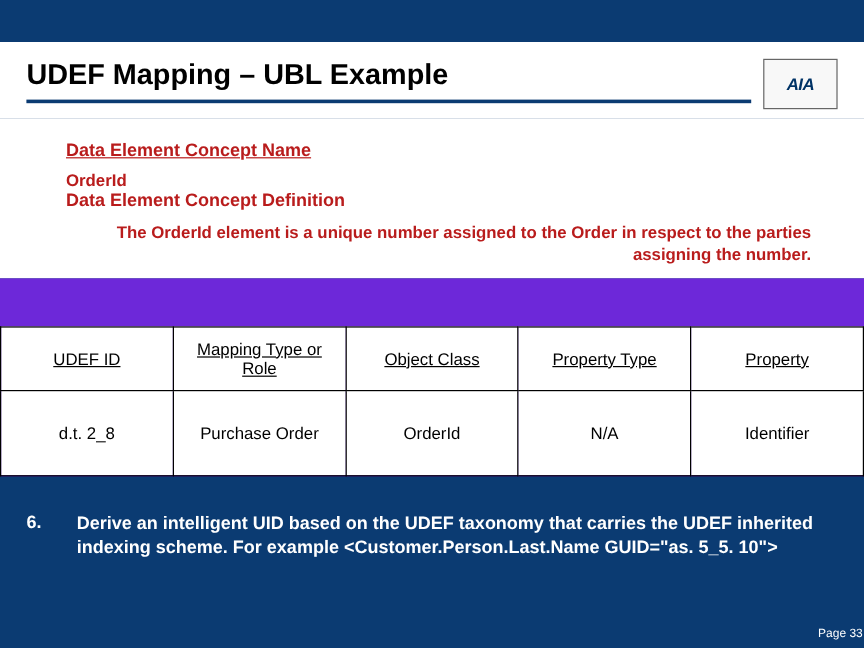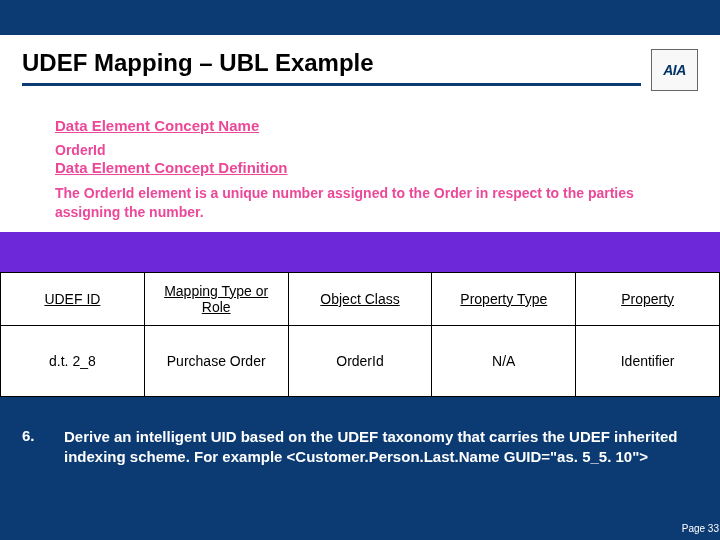--- a/index.html
+++ b/index.html
@@ -22,63 +22,63 @@
   .title {
     font-size: 24px;
     font-weight: bold;
     color: #000;
     padding-bottom: 6px;
     border-bottom: 3px solid #0b3b72;
     display: block;
     width: 100%;
   }
   .logo {
-    width: 47px;
+    width: 62px;
     height: 42px;
     border: 1px solid #666;
     background: #f8f8f8;
     display: flex;
     flex-direction: column;
     align-items: center;
     justify-content: center;
     margin-left: 10px;
     font-size: 9px;
     color: #003366;
     font-style: italic;
     font-weight: bold;
     letter-spacing: -0.5px;
   }
   .logo-text1 { font-size: 14px; }
   .content {
     background: #fff;
-    color: #ec4899;
+    color: #b91c1c;
     padding: 18px 34px 10px 55px;
   }
   .decn-label {
     font-size: 15px;
     font-weight: bold;
     text-decoration: underline;
     margin-bottom: 8px;
   }
   .decn-value {
     font-size: 14px;
     font-weight: bold;
     margin-bottom: 1px;
   }
   .decd-label {
     font-size: 15px;
     font-weight: bold;
-    text-decoration: underline;
     margin-bottom: 8px;
   }
   .decd-value {
     font-size: 14px;
     font-weight: bold;
     line-height: 1.35;
     padding-right: 10px;
+    text-align: right;
   }
   .table-wrapper {
     background: #6d28d9;
     padding-top: 40px;
   }
   table {
     width: 100%;
     border-collapse: collapse;
     table-layout: fixed;
   }

